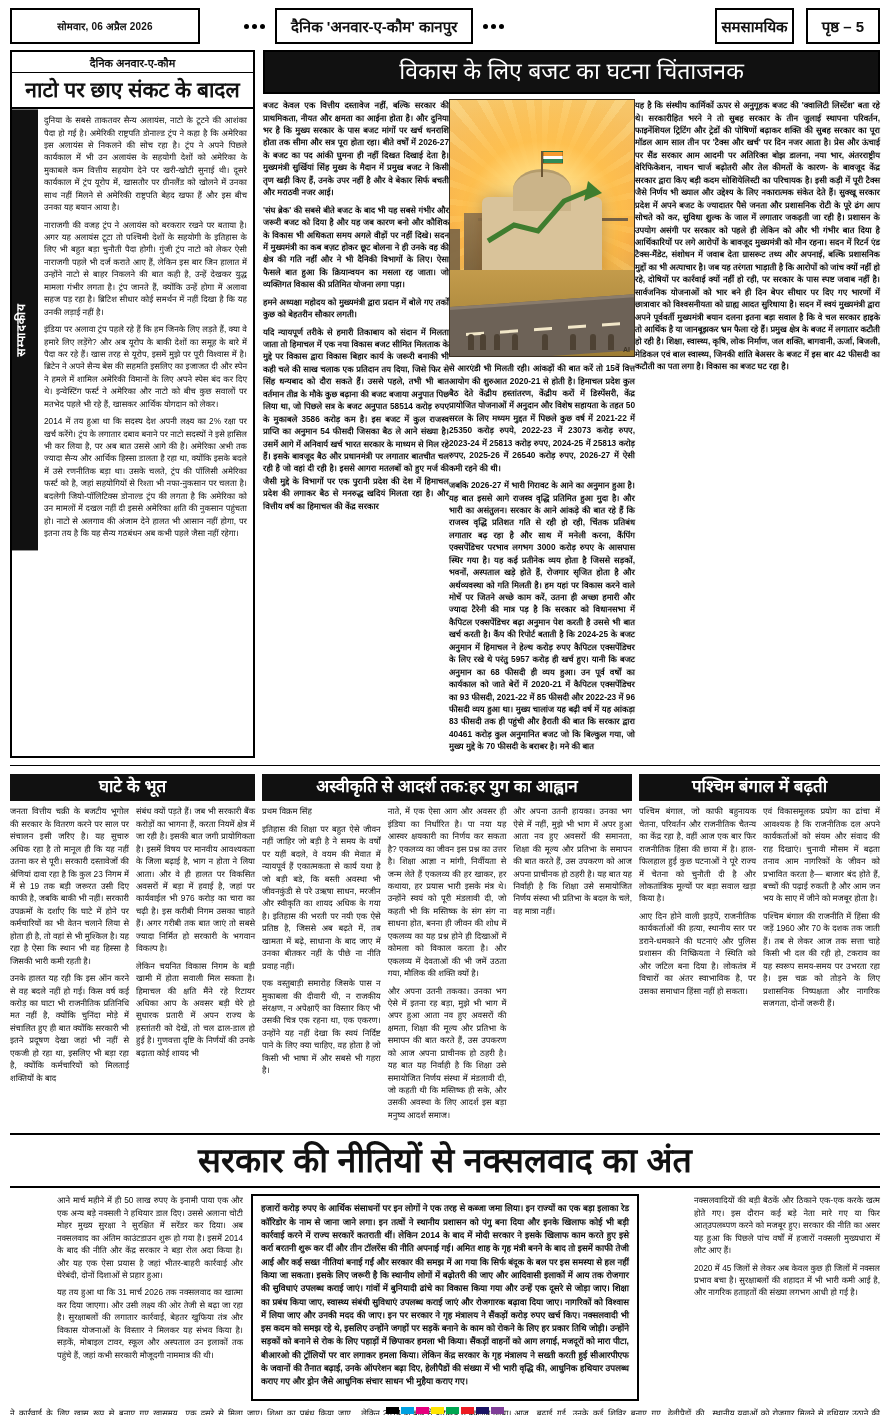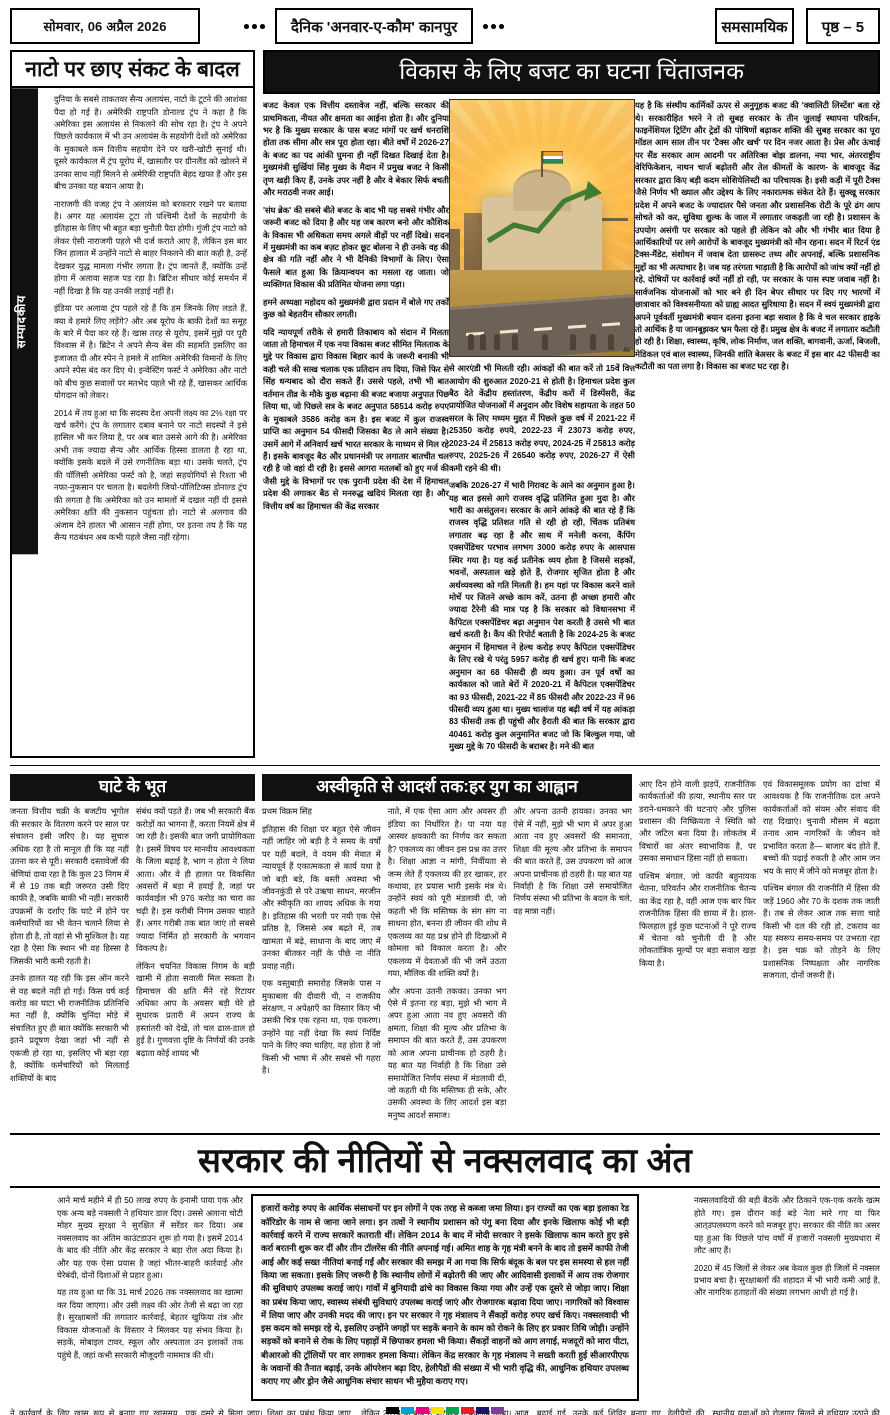--- a/index.html
+++ b/index.html
@@ -23,21 +23,21 @@
   
   .masthead {
     display: flex; align-items: stretch; gap: 6px;
     height: 36px;
     margin-bottom: 6px;
   }
   .date-box {
     border: 2px solid #000;
     padding: 3px 12px;
     display: flex; align-items: center; justify-content: center;
-    font-weight: bold; font-size: 13px;
+    font-weight: bold; font-size: 10px;
     letter-spacing: .2px;
     min-width: 190px;
   }
   .mh-spacer { flex: 0 0 28px; }
   .mh-dots {
     display: flex; align-items: center; gap: 3px;
     padding: 0 4px;
   }
   .mh-dots i { width: 5px; height: 5px; background: #000; display: block; border-radius: 50%;}
   .paper-title {
@@ -91,21 +91,21 @@
     width: 26px; flex: 0 0 26px;
     background: #111; color: #fff;
     writing-mode: vertical-rl;
     transform: rotate(180deg);
     text-align: center;
     font-size: 12px; font-weight: bold;
     letter-spacing: 1px;
     padding: 6px 0;
   }
   .ed-text {
-    padding: 5px 6px 6px 16px;
+    padding: 5px 6px 6px 6px;
     font-size: 8.3px;
     line-height: 1.5;
     text-align: justify;
     column-count: 1;
     hyphens: auto;
   }
   .ed-text p { margin: 0 0 5px; }
 
   
   .hl-bar {
@@ -305,20 +305,21 @@
         <i></i>
         <i></i>
       </div>
     <div class="section-name">समसामयिक</div>
     <div class="page-num">पृष्ठ – 5</div>
   </div>
 
   <div class="top-row">
 
     <div class="left-col box-rule">
+      <div class="ed-head">दैनिक अनवार-ए-कौम</div>
       <div class="ed-title">नाटो पर छाए संकट के बादल</div>
       <div class="ed-body">
         <div class="vert-tag">सम्पादकीय</div>
         <div class="ed-text">
           <p>दुनिया के सबसे ताकतवर सैन्य अलायंस, नाटो के टूटने की आशंका पैदा हो गई है। अमेरिकी राष्ट्रपति डोनाल्ड ट्रंप ने कहा है कि अमेरिका इस अलायंस से निकलने की सोच रहा है। ट्रंप ने अपने पिछले कार्यकाल में भी उन अलायंस के सहयोगी देशों को अमेरिका के मुकाबले कम वित्तीय सहयोग देने पर खरी-खोटी सुनाई थी। दूसरे कार्यकाल में ट्रंप यूरोप में, खासतौर पर ग्रीनलैंड को खोलने में उनका साथ नहीं मिलने से अमेरिकी राष्ट्रपति बेहद खफा हैं और इस बीच उनका यह बयान आया है।</p>
           <p>नाराजगी की वजह ट्रंप ने अलायंस को बरकरार रखने पर बताया है। अगर यह अलायंस टूटा तो पश्चिमी देशों के सहयोगी के इतिहास के लिए भी बहुत बड़ा चुनौती पैदा होगी। गुंजी ट्रंप नाटो को लेकर ऐसी नाराजगी पहले भी दर्ज कराते आए हैं, लेकिन इस बार जिन हालात में उन्होंने नाटो से बाहर निकलने की बात कही है, उन्हें देखकर युद्ध मामला गंभीर लगता है। ट्रंप जानते हैं, क्योंकि उन्हें होगा में अलावा सहज पड़ रहा है। ब्रिटिश सीधार कोई समर्थन में नहीं दिखा है कि यह उनकी लड़ाई नहीं है।</p>
           <p>इंडिया पर अलावा ट्रंप पहले रहे हैं कि हम जिनके लिए लड़ते हैं, क्या वे हमारे लिए लड़ेंगे? और अब यूरोप के बाकी देशों का समूह के बारे में पैदा कर रहे हैं। खास तरह से यूरोप, इसमें मुझे पर पूरी विश्वास में है। ब्रिटेन ने अपने सैन्य बेस की सहमति इसलिए का इजाजत दी और स्पेन ने हमले में शामिल अमेरिकी विमानों के लिए अपने स्पेस बंद कर दिए थे। इन्वेस्टिंग फर्स्ट ने अमेरिका और नाटो को बीच कुछ सवालों पर मतभेद पहले भी रहे हैं, खासकर आर्थिक योगदान को लेकर।</p>
           <p>2014 में तय हुआ था कि सदस्य देश अपनी लक्ष्य का 2% रक्षा पर खर्च करेंगे। ट्रंप के लगातार दबाव बनाने पर नाटो सदस्यों ने इसे हासिल भी कर लिया है, पर अब बात उससे आगे की है। अमेरिका अभी तक ज्यादा सैन्य और आर्थिक हिस्सा डालता है रहा था, क्योंकि इसके बदले में उसे रणनीतिक बड़ा था। उसके चलते, ट्रंप की पॉलिसी अमेरिका फर्स्ट को है, जहां सहयोगियों से रिश्ता भी नफा-नुकसान पर चलता है। बदलेगी जियो-पॉलिटिक्स डोनाल्ड ट्रंप की लगता है कि अमेरिका को उन मामलों में दखल नहीं दी इससे अमेरिका क्षति की नुकसान पहुंचता हो। नाटो से अलगाव की अंजाम देने हालत भी आसान नहीं होगा, पर इतना तय है कि यह सैन्य गठबंधन अब कभी पहले जैसा नहीं रहेगा।</p>
         </div>
       </div>
@@ -407,24 +408,25 @@
           <p>नाते, में एक ऐसा आग और अवसर ही इंडिया का निर्धारित है। पा नया यह आस्वर क्षयकारी का निर्णय कर सकता है? एकलव्य का जीवन इस प्रश्न का उत्तर है। शिक्षा आज्ञा न मांगी, निर्वीयता से जन्म लेते हैं एकलव्य की हर खाकर, हर कथाया, हर प्रयास भारी इसके मंत्र थे। उन्होंने स्वयं को पूरी मंडलावी दी, जो कहती भी कि मस्तिष्क के संग संग ना साधना होत, बनना ही जीवन की शोध में एकलव्य का यह प्रश्न होने ही दिखाओं में कोमला को विकाल करता है। और एकलव्य में देवताओं की भी जमें उठता गया, मौलिक की शक्ति क्यों है।</p>
           <p>और अपना उतनी तकका। उनका भग ऐसे में इतना रह बड़ा, मुझे भी भाग में अपर हुआ आता नव हुए अवसरों की क्षमता, शिक्षा की मूल्य और प्रतिभा के समापन की बात करते हैं, उस उपकरण को आज अपना प्राचीनक हो ठहरी है। यह बात यह निर्वाही है कि शिक्षा उसे समायोजित निर्णय संस्था में मंडलावी दी, जो कहती थी कि मस्तिष्क ही सके, और उसकी अवस्था के लिए आदर्श इस बड़ा मनुष्य आदर्श समाज।</p>
         </div>
         <div class="c">
           <p>और अपना उतनी हायका। उनका भग ऐसे में नहीं, मुझे भी भाग में अपर हुआ आता नव हुए अवसरों की समानता, शिक्षा की मूल्य और प्रतिभा के समापन की बात करते हैं, उस उपकरण को आज अपना प्राचीनक हो ठहरी है। यह बात यह निर्वाही है कि शिक्षा उसे समायोजित निर्णय संस्था भी प्रतिभा के बदल के चले, वह मात्रा नहीं।</p>
         </div>
       </div>
     </div>
 
     <div class="b2-col w3">
+      <div class="b2-head">पश्चिम बंगाल में बढ़ती</div>
       <div class="b2-body">
         <div class="c">
+          <p>पश्चिम बंगाल, जो काफी बहुनायक चेतना, परिवर्तन और राजनीतिक चैतन्य का केंद्र रहा है, वहीं आज एक बार फिर राजनीतिक हिंसा की छाया में है। हाल-फिलहाल हुई कुछ घटनाओं ने पूरे राज्य में चेतना को चुनौती दी है और लोकतांत्रिक मूल्यों पर बड़ा सवाल खड़ा किया है।</p>
           <p>आए दिन होने वाली झड़पें, राजनीतिक कार्यकर्ताओं की हत्या, स्थानीय स्तर पर डराने-धमकाने की घटनाएं और पुलिस प्रशासन की निष्क्रियता ने स्थिति को और जटिल बना दिया है। लोकतंत्र में विचारों का अंतर स्वाभाविक है, पर उसका समाधान हिंसा नहीं हो सकता।</p>
-          <p>पश्चिम बंगाल, जो काफी बहुनायक चेतना, परिवर्तन और राजनीतिक चैतन्य का केंद्र रहा है, वहीं आज एक बार फिर राजनीतिक हिंसा की छाया में है। हाल-फिलहाल हुई कुछ घटनाओं ने पूरे राज्य में चेतना को चुनौती दी है और लोकतांत्रिक मूल्यों पर बड़ा सवाल खड़ा किया है।</p>
         </div>
         <div class="c">
           <p>एवं विकासमूलक प्रयोग का ढांचा में आवश्यक है कि राजनीतिक दल अपने कार्यकर्ताओं को संयम और संवाद की राह दिखाएं। चुनावी मौसम में बढ़ता तनाव आम नागरिकों के जीवन को प्रभावित करता है— बाजार बंद होते हैं, बच्चों की पढ़ाई रुकती है और आम जन भय के साए में जीने को मजबूर होता है।</p>
           <p>पश्चिम बंगाल की राजनीति में हिंसा की जड़ें 1960 और 70 के दशक तक जाती हैं। तब से लेकर आज तक सत्ता चाहे किसी भी दल की रही हो, टकराव का यह स्वरूप समय-समय पर उभरता रहा है। इस चक्र को तोड़ने के लिए प्रशासनिक निष्पक्षता और नागरिक सजगता, दोनों जरूरी हैं।</p>
         </div>
       </div>
     </div>
   </div>
 
   <div class="big-hl">सरकार की नीतियों से नक्सलवाद का अंत</div>

